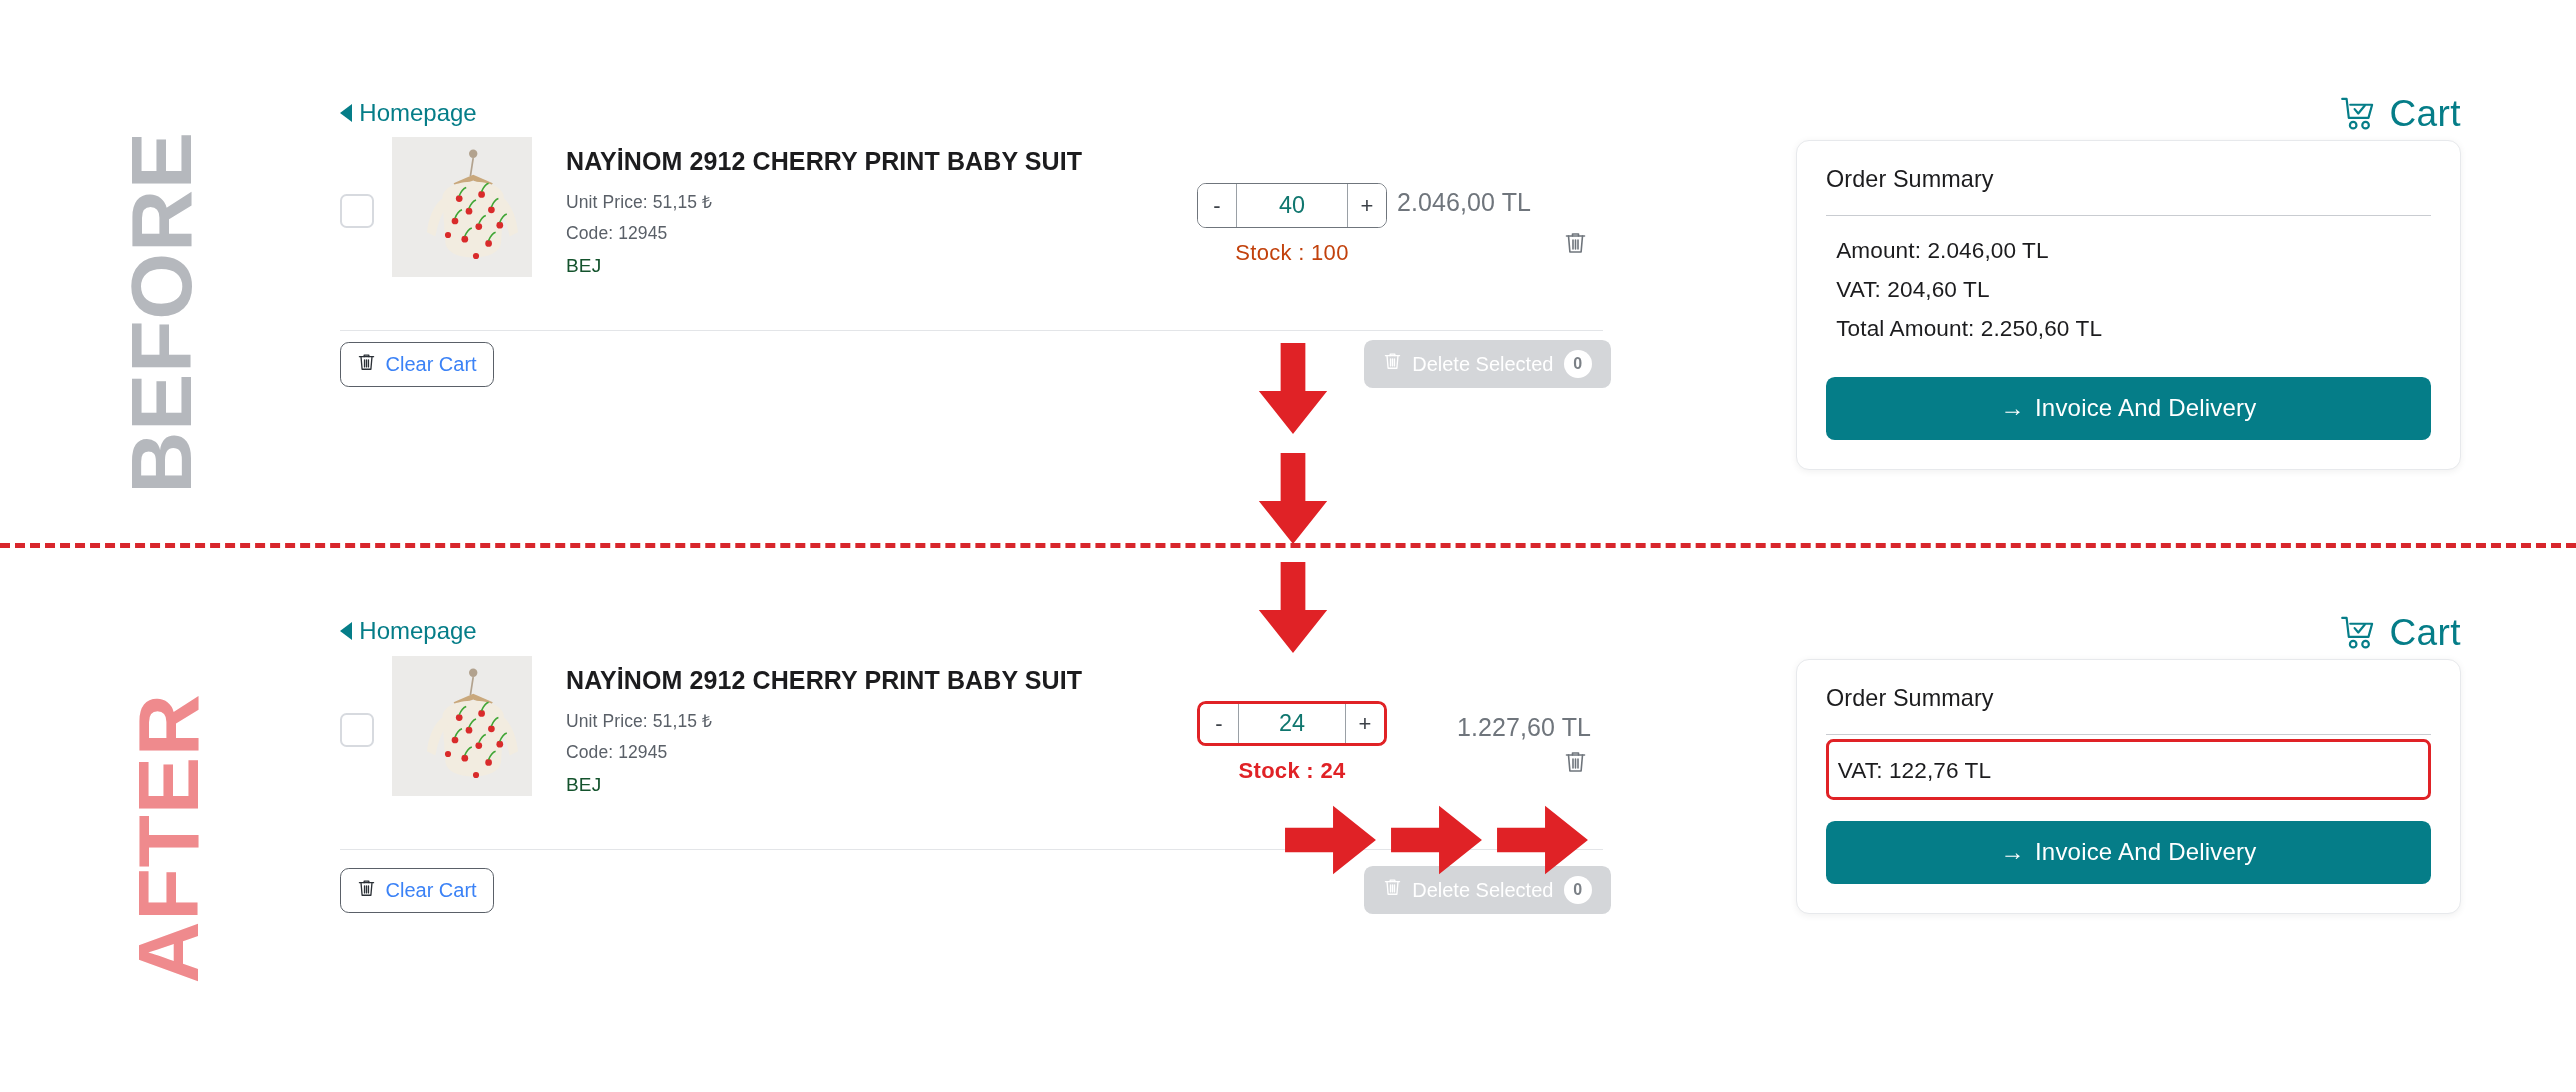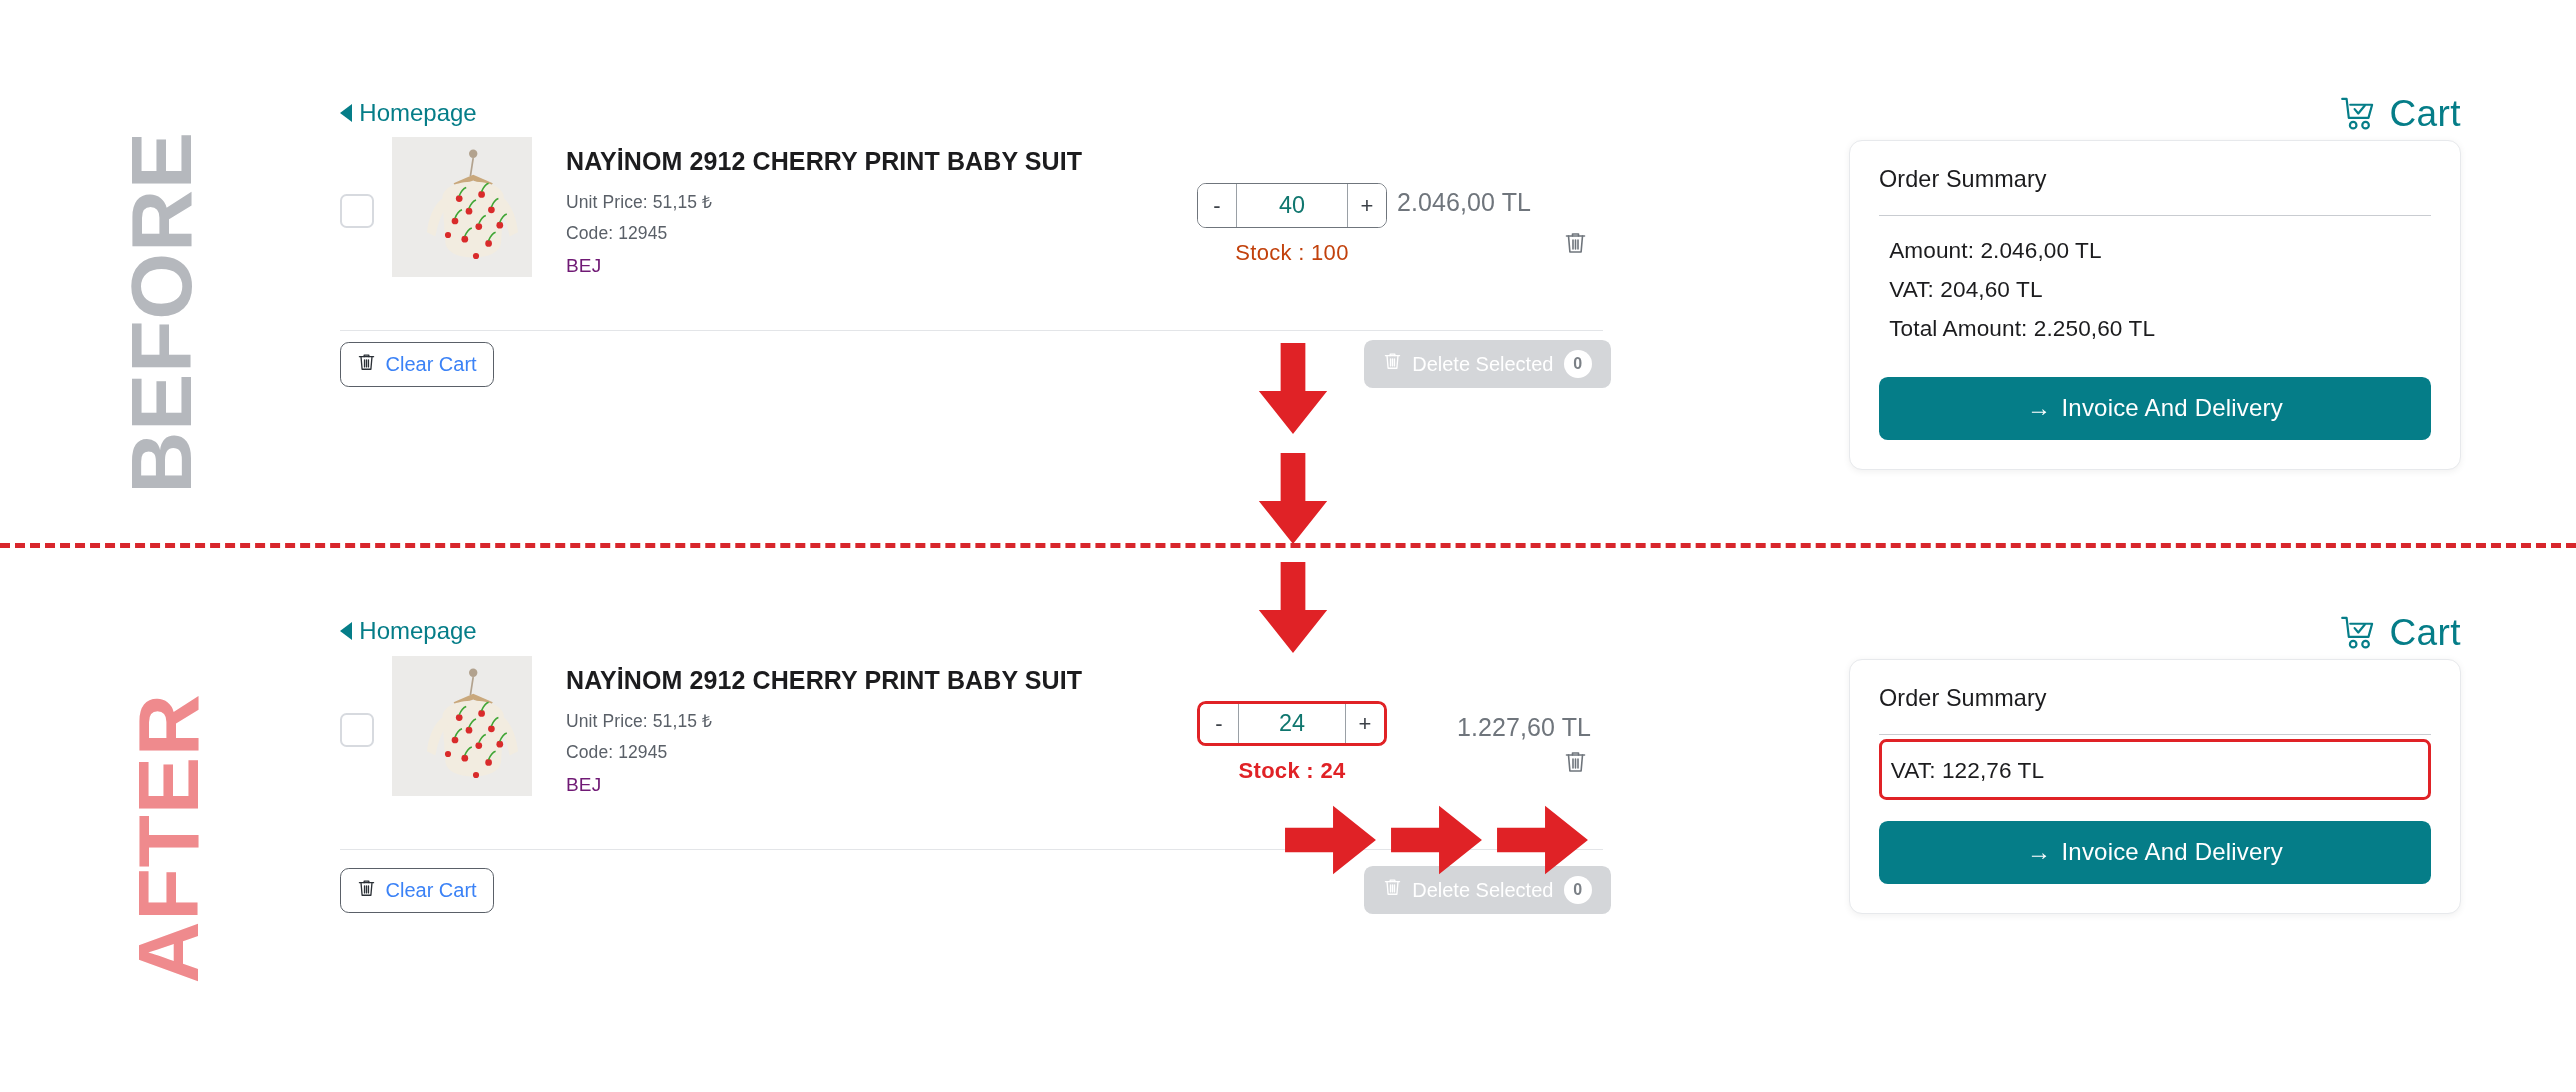--- a/index.html
+++ b/index.html
@@ -98,21 +98,21 @@
   }
   .thumb svg { display: block; width: 100%; height: 100%; }
   .prod-info { margin-left: 34px; padding-top: 10.2px; flex: 1 1 auto; }
   .prod-title {
     font-size: 25px; font-weight: 700;
     color: #1c1c1e;
     letter-spacing: 0.1px;
     margin-bottom: 13px;
   }
   .prod-meta { font-size: 17.5px; color: #5a6068; margin-bottom: 10.2px; letter-spacing: 0.1px; }
-  .prod-color { font-size: 19px; color: #701a75; letter-spacing: 0.2px; }
+  .prod-color { font-size: 19px; color: #14532d; letter-spacing: 0.2px; }
 
   
   .qty-wrap {
     position: absolute;
     width: 190px;
     text-align: center;
   }
   .stepper {
     display: flex; align-items: stretch;
     height: 45px; width: 190px;
@@ -185,21 +185,21 @@
     background: #ffffff;
     color: #7b8086;
     font-size: 16px; font-weight: 700;
     display: inline-flex; align-items: center; justify-content: center;
   }
 
   
   .summary-card {
     position: absolute;
     right: 115px;
-    width: 612px;
+    width: 665px;
     background: #fff;
     border: 1.5px solid #e7e9ec;
     border-radius: 13px;
     box-shadow: 0 1.5px 7.3px rgba(0,0,0,.06);
     padding: 25px 29px 29px 29px;
   }
   .summary-title {
     font-size: 23.4px; color: #1c1c1e; letter-spacing: 0.1px;
     margin-bottom: 22px;
   }

